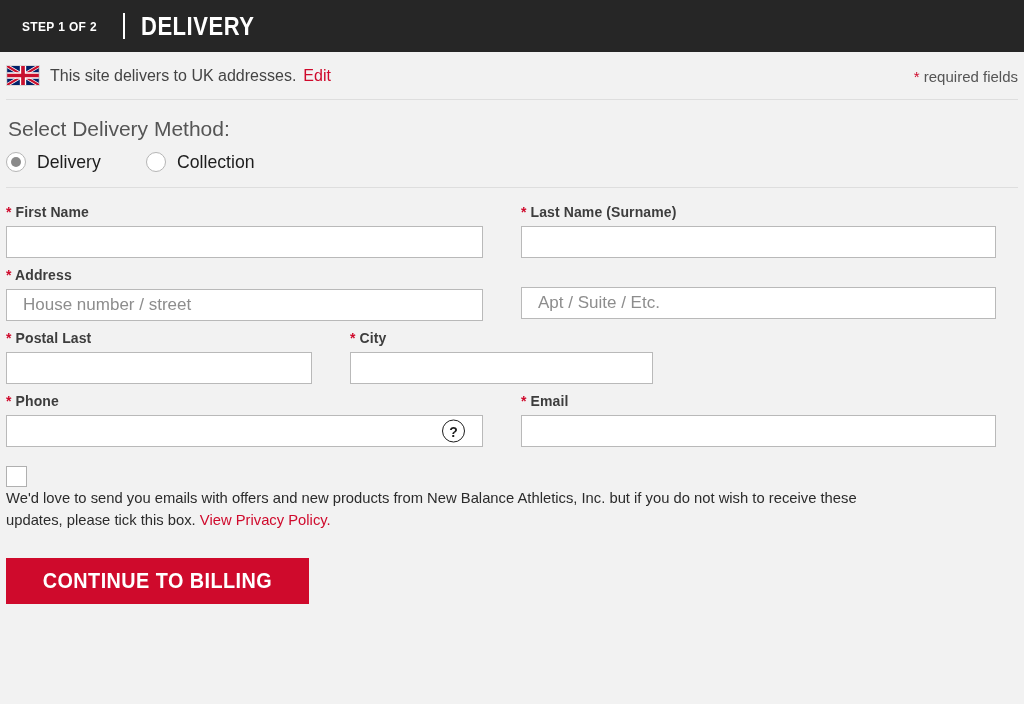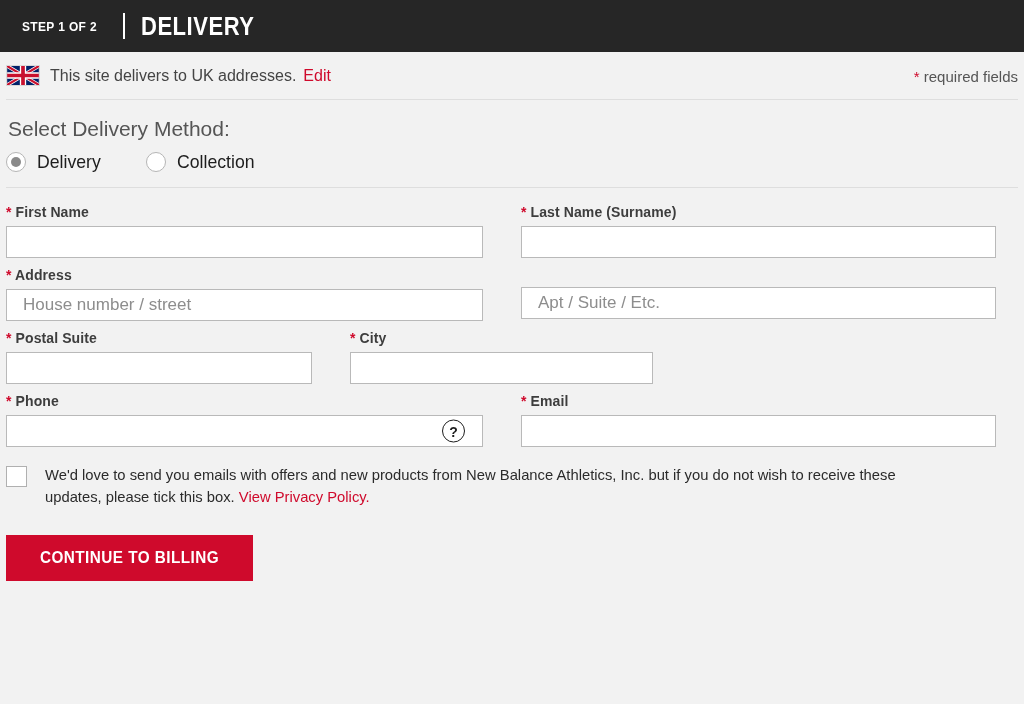--- a/index.html
+++ b/index.html
@@ -181,20 +181,21 @@
     justify-content: center;
     cursor: pointer;
     background: #ffffff;
   }
 
   
   .optin-row {
     display: flex;
     align-items: flex-start;
     margin-top: 17px;
+    flex-direction: column;
   }
   .checkbox {
     width: 21px; height: 21px;
     background: #ffffff;
     border: 1px solid #b0b0b0;
     flex: 0 0 auto;
     margin-right: 18px;
     margin-top: 2px;
     cursor: pointer;
   }
@@ -209,21 +210,21 @@
   .policy-link { color: #cf0a2c; cursor: pointer; }
 
   
   .submit-btn {
     margin-top: 27px;
     background: #cf0a2c;
     border: none;
     color: #ffffff;
     height: 46px;
     padding: 0 24px;
-    font-size: 17px;
+    font-size: 22px;
     font-weight: bold;
     letter-spacing: 0.5px;
     cursor: pointer;
     font-family: "Liberation Sans", "DejaVu Sans", sans-serif;
   }
   .submit-btn span {
     display: inline-block;
     transform: scaleX(0.9);
   }
 </style>
@@ -301,21 +302,21 @@
         <div class="label-spacer"></div>
         <input class="input" type="text" placeholder="Apt / Suite / Etc." style="">
       </div>
     </div>
 
     
     <div class="field-row">
       <div class="col col-postal">
         <div class="field-label">
           <span class="star">*</span>
-          <span>Postal Suite</span>
+          <span>Postal Last</span>
         </div>
         <input class="input" type="text" placeholder="" style="">
       </div>
       <div class="col col-city">
         <div class="field-label">
           <span class="star">*</span>
           <span>City</span>
         </div>
         <input class="input" type="text" placeholder="" style="">
       </div>

